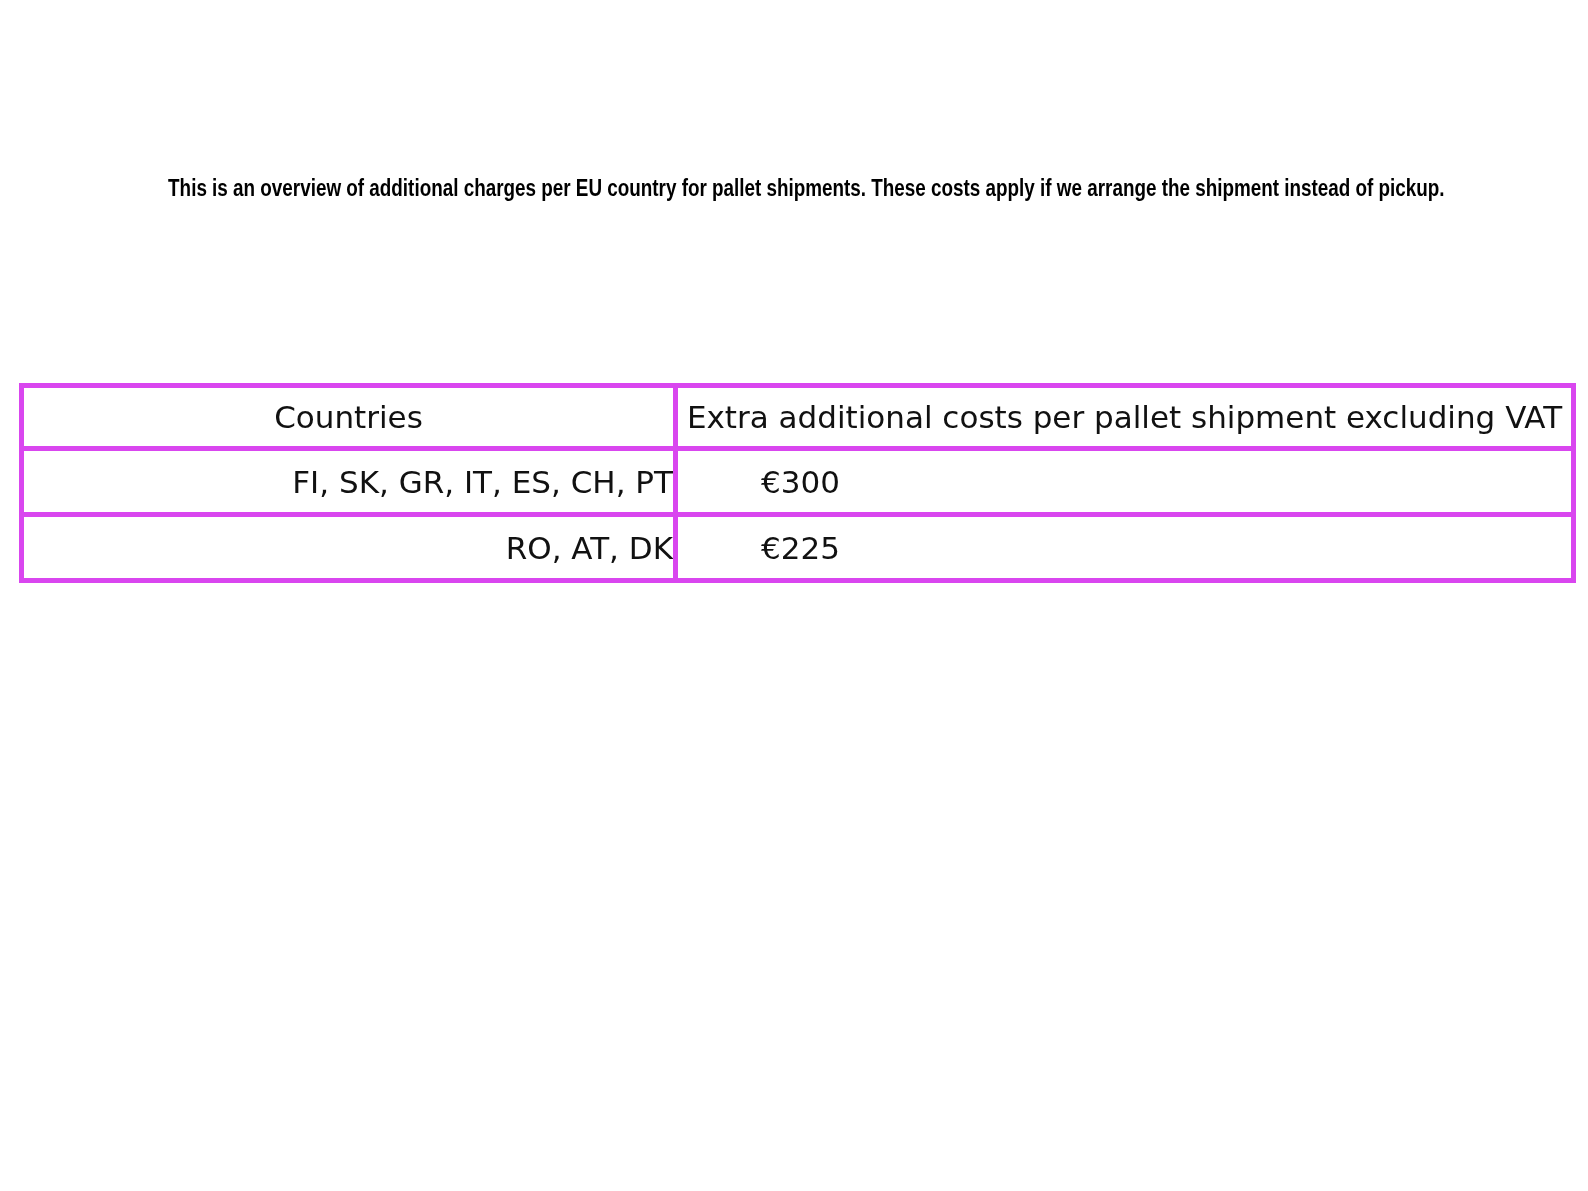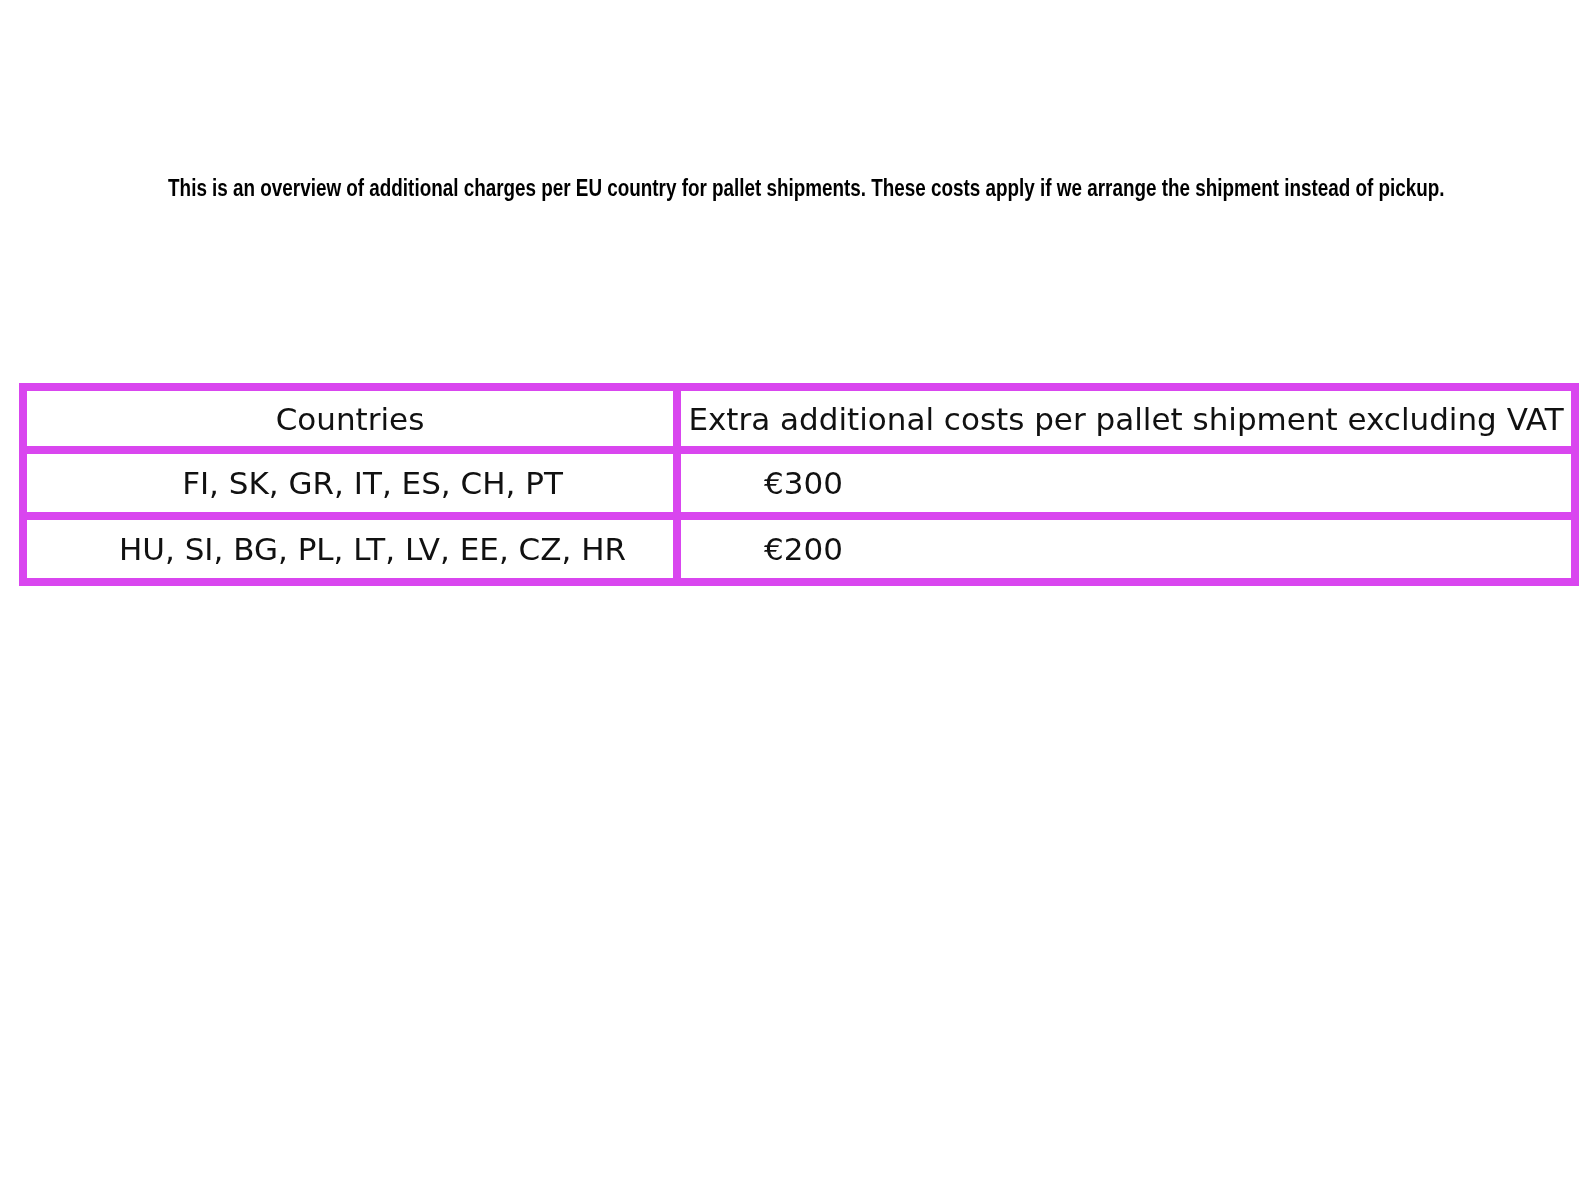--- a/index.html
+++ b/index.html
@@ -33,37 +33,37 @@
     position: absolute;
     left: 19px; top: 383px;
     width: 1552px;
     border-collapse: collapse;
     table-layout: fixed;
   }
   table.charges col.c1 { width: 654px; }
   table.charges col.c2 { width: 898px; }
 
   table.charges th, table.charges td {
-    border: 8px solid #d946ef;
+    border: 5px solid #d946ef;
     font-family: "DejaVu Sans", sans-serif;
     font-size: 31px;
     font-weight: normal;
     color: #111111;
     vertical-align: middle;
     white-space: nowrap;
     overflow: hidden;
   }
   table.charges th {
     height: 63px;
     text-align: center;
     padding: 0;
   }
   table.charges td { height: 66px; }
   table.charges td.countries {
-    text-align: center;
+    text-align: right;
     padding-left: 45px;
   }
   table.charges td.cost {
     text-align: left;
     padding-left: 83px;
   }
 </style>
 </head>
 <body>
 
@@ -81,17 +81,17 @@
       <th>Countries</th>
       <th>Extra additional costs per pallet shipment excluding VAT</th>
     </tr>
   </thead>
   <tbody>
     <tr>
       <td class="countries">FI, SK, GR, IT, ES, CH, PT</td>
       <td class="cost">€300</td>
     </tr>
     <tr>
-      <td class="countries">HU, SI, BG, PL, LT, LV, EE, CZ, HR</td>
-      <td class="cost">€200</td>
+      <td class="countries">RO, AT, DK</td>
+      <td class="cost">€225</td>
     </tr>
   </tbody>
 </table>
 
 </body></html>

